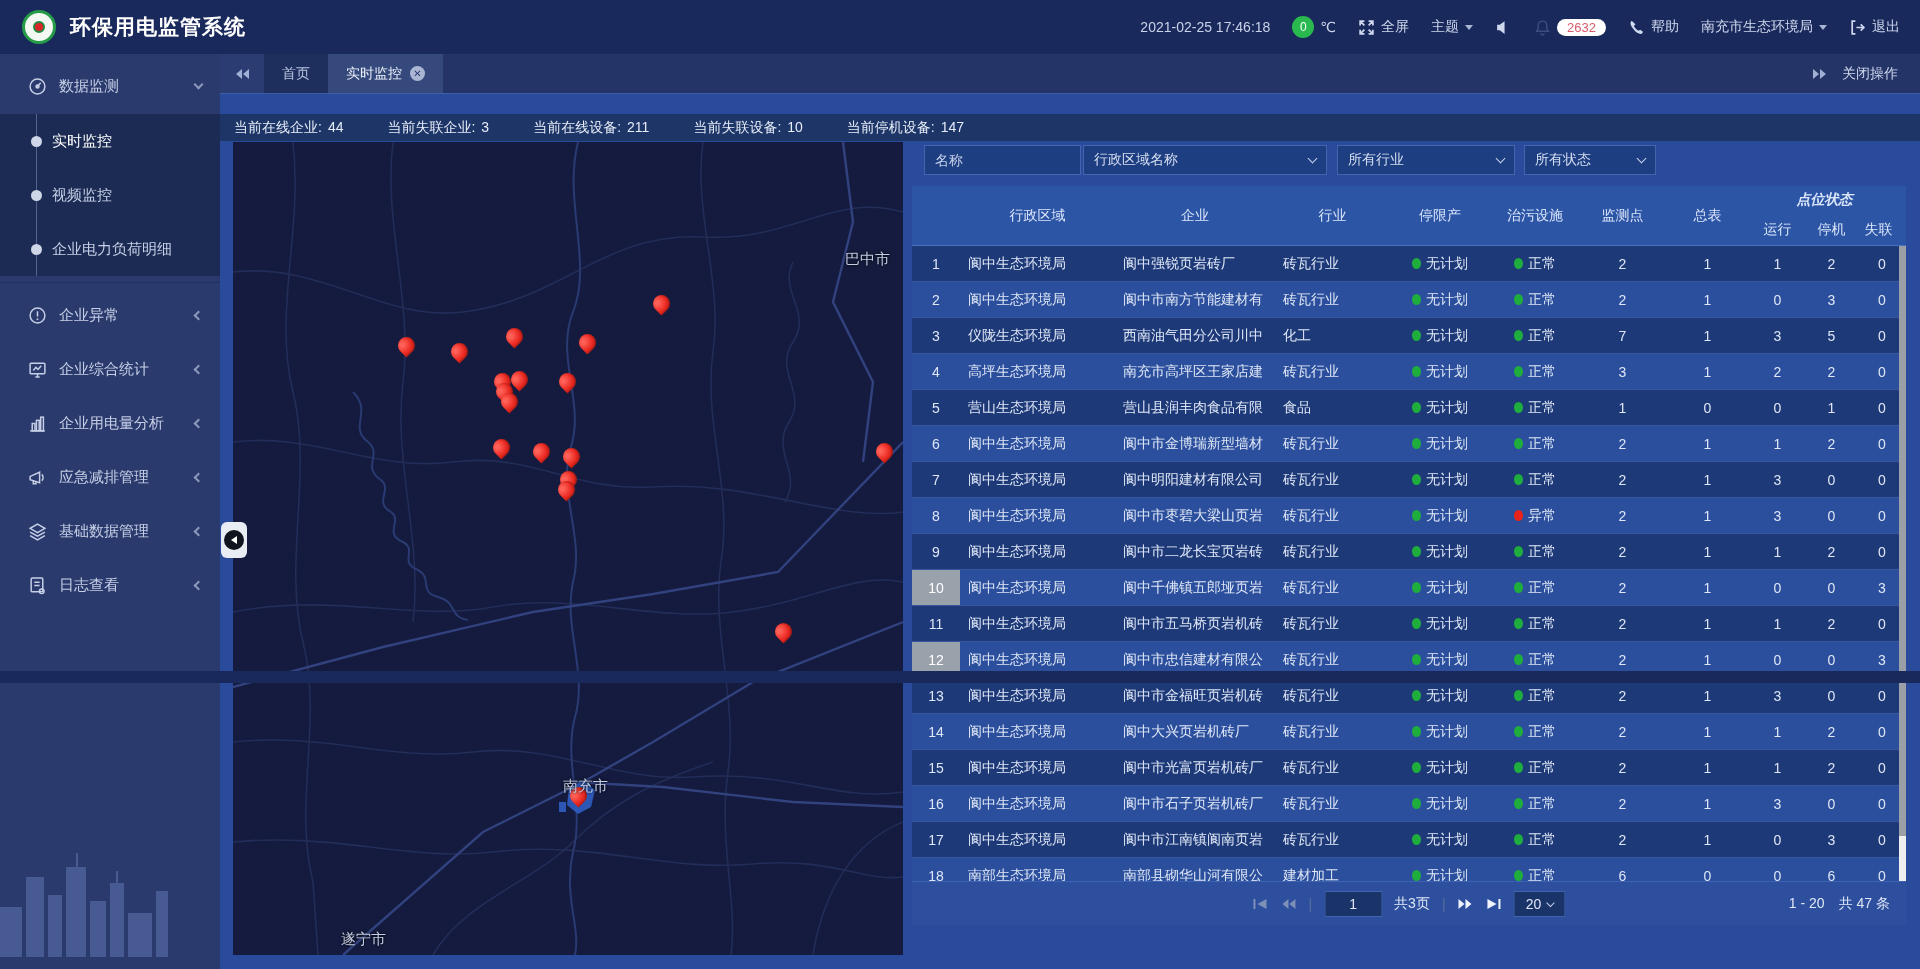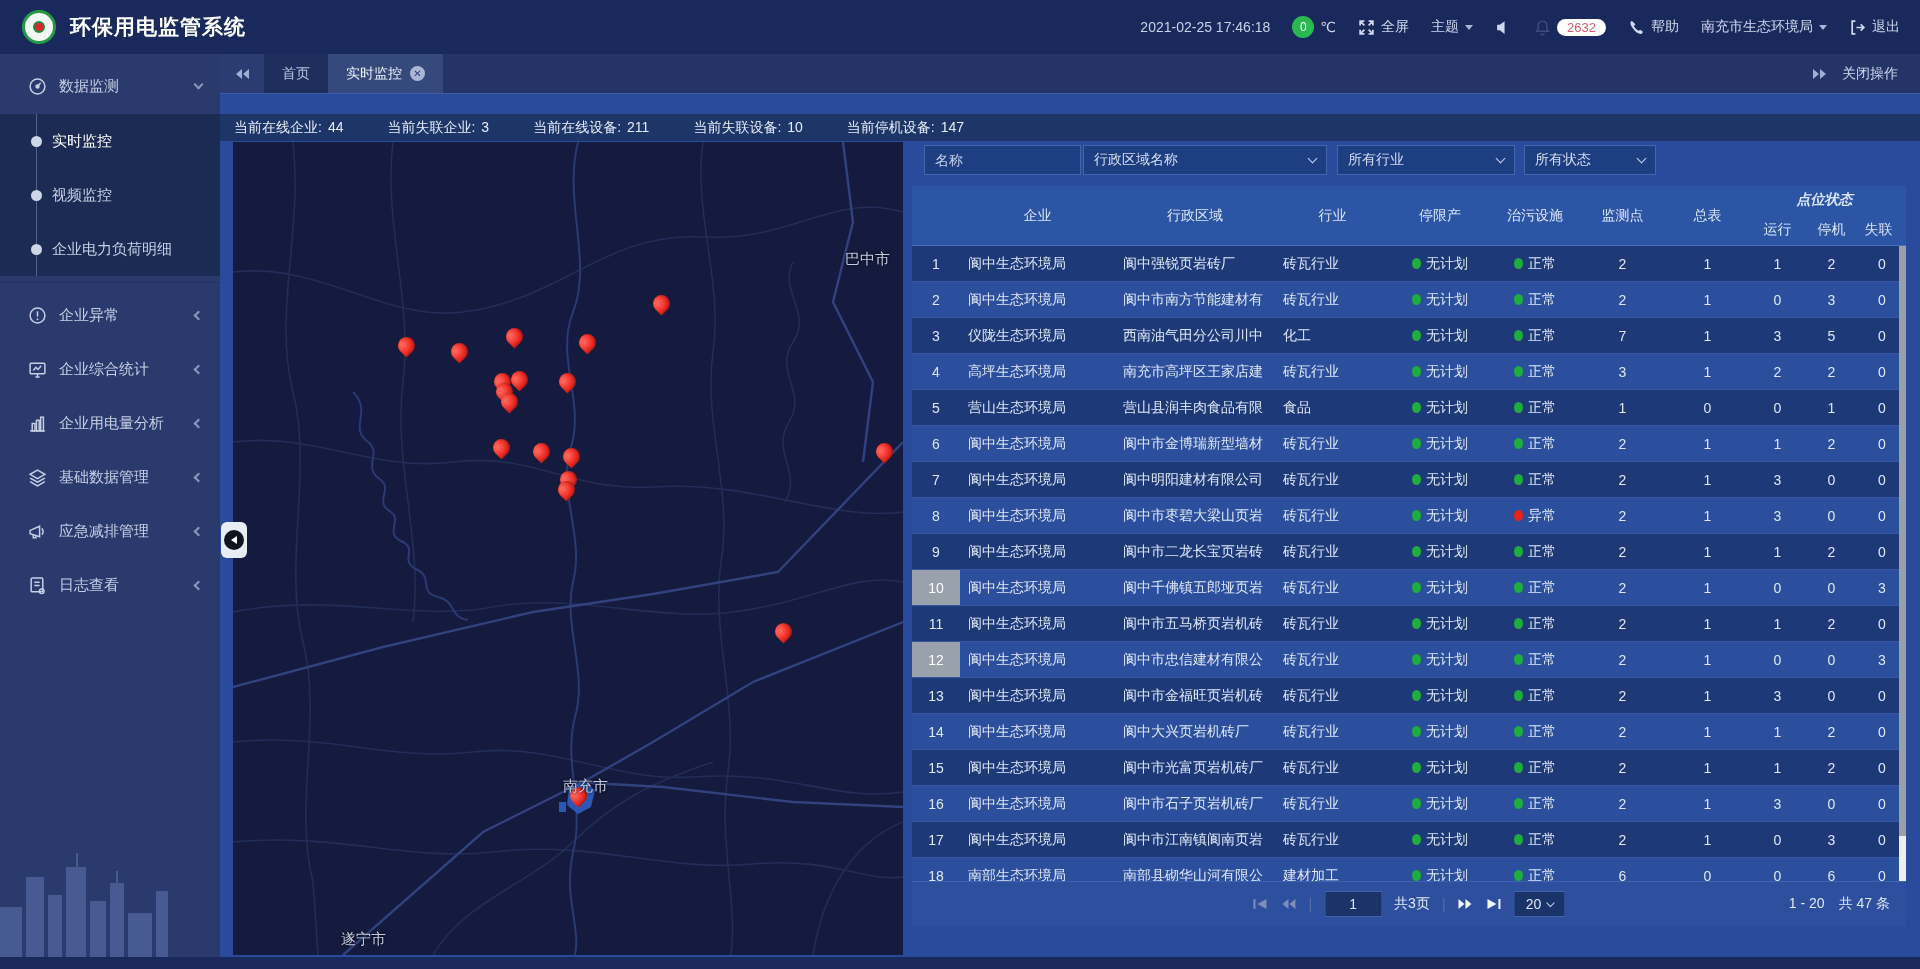--- a/index.html
+++ b/index.html
@@ -1,18 +1,18 @@
 <!DOCTYPE html>
 <html><head>
 <meta charset="utf-8">
 <style>
   * { margin:0; padding:0; box-sizing:border-box; }
   html,body { width:1920px; height:969px; overflow:hidden; background:#2a4a9b;
               font-family:"Liberation Sans","DejaVu Sans",sans-serif; }
-  #app { position:relative; width:1920px; height:969px; }
+  #app { position:relative; width:1920px; height:683px; }
 
   
   .hdr { position:absolute; left:0; top:0; width:1920px; height:54px; background:#1a295c;
          display:flex; align-items:center; color:#cfd8ee; }
   .hdr-left { display:flex; align-items:center; gap:14px; padding-left:22px; }
   .logo { width:34px; height:34px; border-radius:50%; background:#f3f8f3; border:3px solid #259b48;
           display:flex; align-items:center; justify-content:center; }
   .logo .core { width:12px; height:12px; border-radius:50%; background:#d8262b; border:2px solid #1f8a40; }
   .hdr-title { font-size:21px; font-weight:bold; color:#ffffff; letter-spacing:1px; }
   .hdr-right { margin-left:auto; display:flex; align-items:center; gap:22px; padding-right:20px; font-size:14px; }
@@ -269,37 +269,37 @@
             <rect x="8" y="6" width="2.6" height="10"></rect>
             <rect x="12" y="3" width="2.6" height="13"></rect>
         </svg>
       </span>
       <span class="lbl">企业用电量分析</span>
       <span class="chev left"></span>
     </div>
     <div class="side-item">
       <span class="sicon">
         <svg viewBox="0 0 18 18" fill="none" stroke="currentColor" stroke-width="1.4">
+          <path d="M2 8 v3 l9 3 V4 Z"></path>
+            <path d="M13 6 a4 4 0 0 1 0 6"></path>
+            <path d="M5 12 v3 h2.5 v-2"></path>
+        </svg>
+      </span>
+      <span class="lbl">应急减排管理</span>
+      <span class="chev left"></span>
+    </div>
+    <div class="side-item">
+      <span class="sicon">
+        <svg viewBox="0 0 18 18" fill="none" stroke="currentColor" stroke-width="1.4">
           <path d="M9 2 L16 6 L9 10 L2 6 Z"></path>
             <path d="M2 9.5 L9 13.5 L16 9.5"></path>
             <path d="M2 13 L9 17 L16 13"></path>
         </svg>
       </span>
       <span class="lbl">基础数据管理</span>
-      <span class="chev left"></span>
-    </div>
-    <div class="side-item">
-      <span class="sicon">
-        <svg viewBox="0 0 18 18" fill="none" stroke="currentColor" stroke-width="1.4">
-          <path d="M2 8 v3 l9 3 V4 Z"></path>
-            <path d="M13 6 a4 4 0 0 1 0 6"></path>
-            <path d="M5 12 v3 h2.5 v-2"></path>
-        </svg>
-      </span>
-      <span class="lbl">应急减排管理</span>
       <span class="chev left"></span>
     </div>
     <div class="side-item">
       <span class="sicon">
         <svg viewBox="0 0 18 18" fill="none" stroke="currentColor" stroke-width="1.4">
           <rect x="3" y="2" width="11" height="13" rx="1"></rect>
             <path d="M6 6 h5 M6 9 h5"></path>
             <circle cx="13" cy="14.5" r="2.2"></circle>
         </svg>
       </span>
@@ -448,22 +448,22 @@
         </div>
         <div class="fbox" style="left:612px;width:132px;">
           <span>所有状态</span>
           <span class="fcaret"></span>
         </div>
       </div>
 
       <div class="tablewrap">
         <div class="thead">
           <div class="th"></div>
+          <div class="th">行政区域</div>
           <div class="th">企业</div>
-          <div class="th">行政区域</div>
           <div class="th">行业</div>
           <div class="th">停限产</div>
           <div class="th">治污设施</div>
           <div class="th">监测点</div>
           <div class="th">总表</div>
           <div class="th-group">
             <div class="gtitle">点位状态</div>
             <div class="gcols">
               <div>运行</div>
               <div>停机</div>

